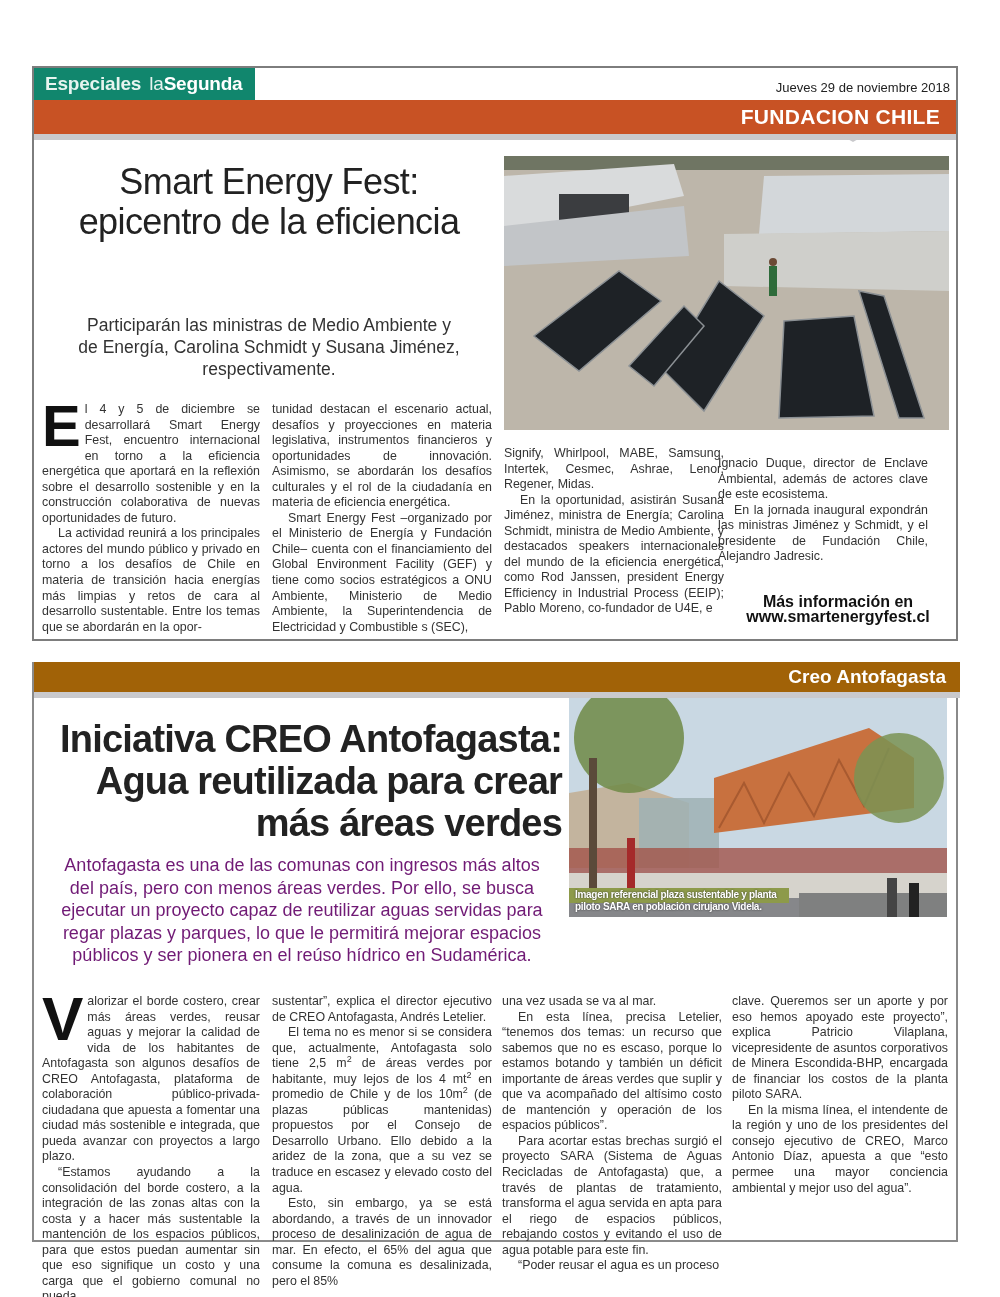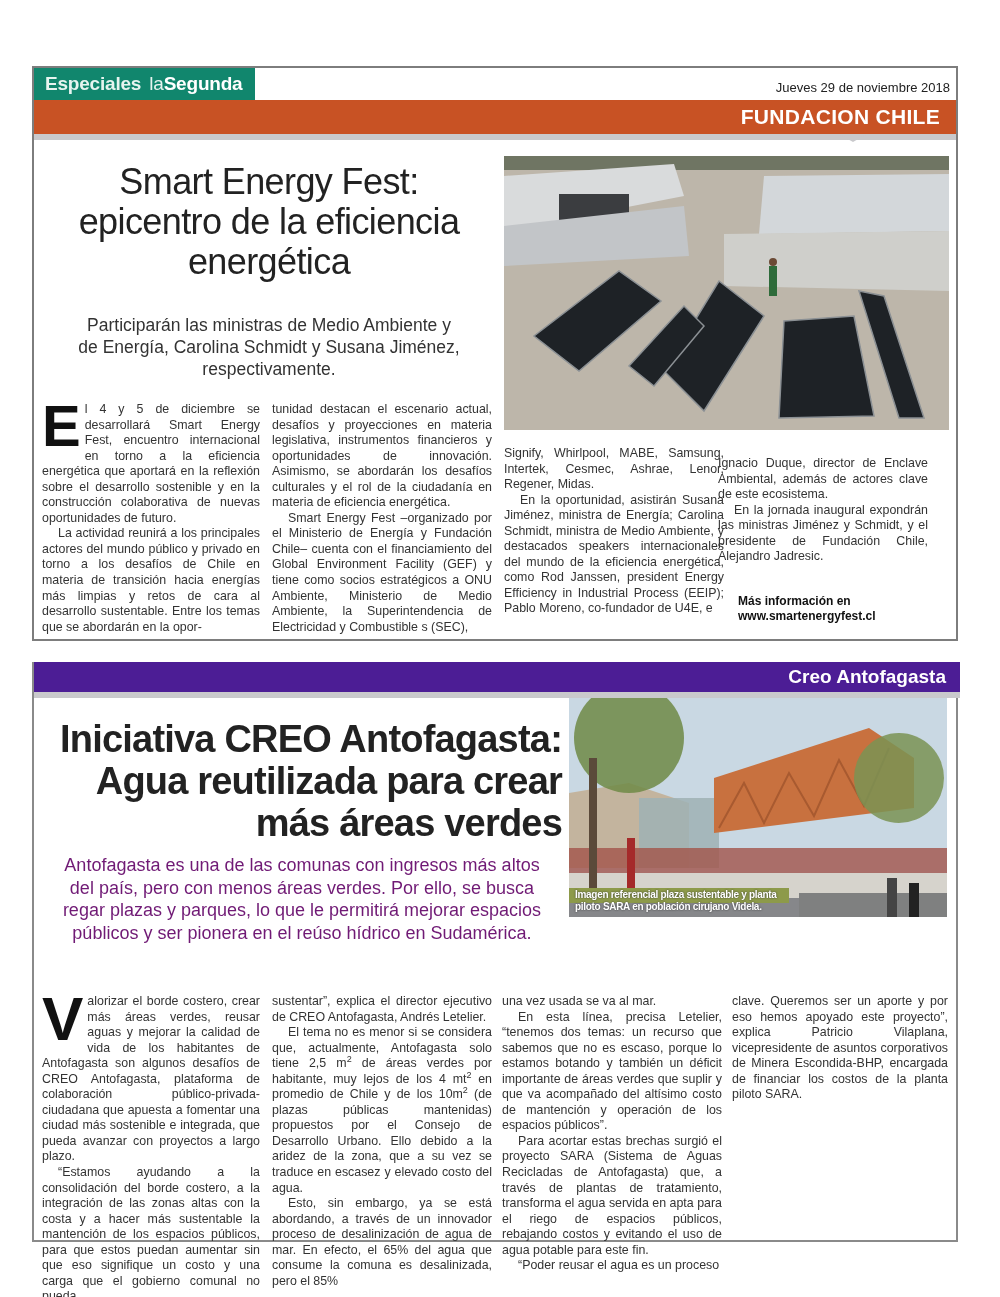--- a/index.html
+++ b/index.html
@@ -51,31 +51,31 @@
   }
 
   .col { position: absolute; font-size: 12.4px; line-height: 15.55px; color: #333; text-align: justify; }
   .col p { text-indent: 0; }
   .col p.ind { text-indent: 16px; }
   .dropcap {
     float: left; font-size: 58px; line-height: 46px; font-weight: bold; color: #111;
     margin: 1px 4px 0 0; font-family: "Liberation Sans", sans-serif;
   }
   .more-info {
-    position: absolute; left: 704px; top: 526px; width: 200px; 
-    font-size: 12px; font-weight: bold; line-height: 15px; color: #111;
+    position: absolute; left: 704px; top: 526px; width: 200px; text-align: center;
+    font-size: 16px; font-weight: bold; line-height: 15px; color: #111;
   }
 
   
   .frame2 {
     position: absolute; left: 32px; top: 662px; width: 926px; height: 580px;
     border: 2px solid #8a8a8a; border-top: none; background: #fff;
   }
   .band2 {
-    position: absolute; left: 0; top: 0; width: 926px; height: 30px; background: #4c1d95;
+    position: absolute; left: 0; top: 0; width: 926px; height: 30px; background: #a16207;
   }
   .band2-label {
     position: absolute; right: 14px; top: 4px; color: #fff; font-size: 19px; font-weight: bold;
   }
   .title2 {
     position: absolute; left: 8px; top: 56px; width: 520px; text-align: right;
     font-size: 38px; line-height: 42px; color: #222; letter-spacing: -0.8px;
   }
   .sub2 {
     position: absolute; left: 4px; top: 192px; width: 528px; text-align: center;
@@ -102,21 +102,20 @@
 
   <div class="band1">
     <div class="band1-label">FUNDACION CHILE</div>
   </div>
   <div class="band-shadow" style="top:66px;"></div>
   <div class="notch" style="left:805px; top:66px; border-top:8px solid #c9c9cc;"></div>
 
   <h1 class="title1">
     <div>Smart Energy Fest:</div>
     <div>epicentro de la eficiencia</div>
-    <div>energética</div>
   </h1>
   <div class="sub1">
     <div>Participarán las ministras de Medio Ambiente y</div>
     <div>de Energía, Carolina Schmidt y Susana Jiménez,</div>
     <div>respectivamente.</div>
   </div>
 
   <div class="photo1">
     <svg width="445" height="274" viewBox="0 0 445 274">
       <rect width="445" height="274" fill="#bdb6aa"></rect>
@@ -168,20 +167,21 @@
   <div class="notch" style="left:816px; top:30px; border-top:8px solid #c9c9cc;"></div>
 
   <h1 class="title2">
     <div>Iniciativa CREO Antofagasta:</div>
     <div>Agua reutilizada para crear</div>
     <div>más áreas verdes</div>
   </h1>
   <div class="sub2">
     <div>Antofagasta es una de las comunas con ingresos más altos</div>
     <div>del país, pero con menos áreas verdes. Por ello, se busca</div>
+    <div>ejecutar un proyecto capaz de reutilizar aguas servidas para</div>
     <div>regar plazas y parques, lo que le permitirá mejorar espacios</div>
     <div>públicos y ser pionera en el reúso hídrico en Sudamérica.</div>
   </div>
 
   <div class="photo2">
     <svg width="378" height="273" viewBox="0 0 378 273">
       <rect width="378" height="273" fill="#c9d8e3"></rect>
       <polygon points="0,95 60,85 120,105 120,170 0,170" fill="#c3b49e"></polygon>
       <rect x="70" y="100" width="80" height="70" fill="#9fb2b4" opacity="0.85"></rect>
       <polygon points="145,80 300,30 345,60 345,110 145,135" fill="#c8713f"></polygon>
@@ -217,14 +217,15 @@
     <p class="ind">Esto, sin embargo, ya se está abordando, a través de un innovador proceso de desalinización de agua de mar. En efecto, el 65% del agua que consume la comuna es desalinizada, pero el 85%</p>
   </div>
   <div class="col" style="left:468px; top:332px; width:220px;">
     <p>una vez usada se va al mar.</p>
     <p class="ind">En esta línea, precisa Letelier, “tenemos dos temas: un recurso que sabemos que no es escaso, porque lo estamos botando y también un déficit importante de áreas verdes que suplir y que va acompañado del altísimo costo de mantención y operación de los espacios públicos”.</p>
     <p class="ind">Para acortar estas brechas surgió el proyecto SARA (Sistema de Aguas Recicladas de Antofagasta) que, a través de plantas de tratamiento, transforma el agua servida en apta para el riego de espacios públicos, rebajando costos y evitando el uso de agua potable para este fin.</p>
     <p class="ind">“Poder reusar el agua es un proceso</p>
   </div>
   <div class="col" style="left:698px; top:332px; width:216px;">
     <p>clave. Queremos ser un aporte y por eso hemos apoyado este proyecto”, explica Patricio Vilaplana, vicepresidente de asuntos corporativos de Minera Escondida-BHP, encargada de financiar los costos de la planta piloto SARA.</p>
+    <p class="ind">En la misma línea, el intendente de la región y uno de los presidentes del consejo ejecutivo de CREO, Marco Antonio Díaz, apuesta a que “esto permee una mayor conciencia ambiental y mejor uso del agua”.</p>
   </div>
 </div>
 
 </body></html>

